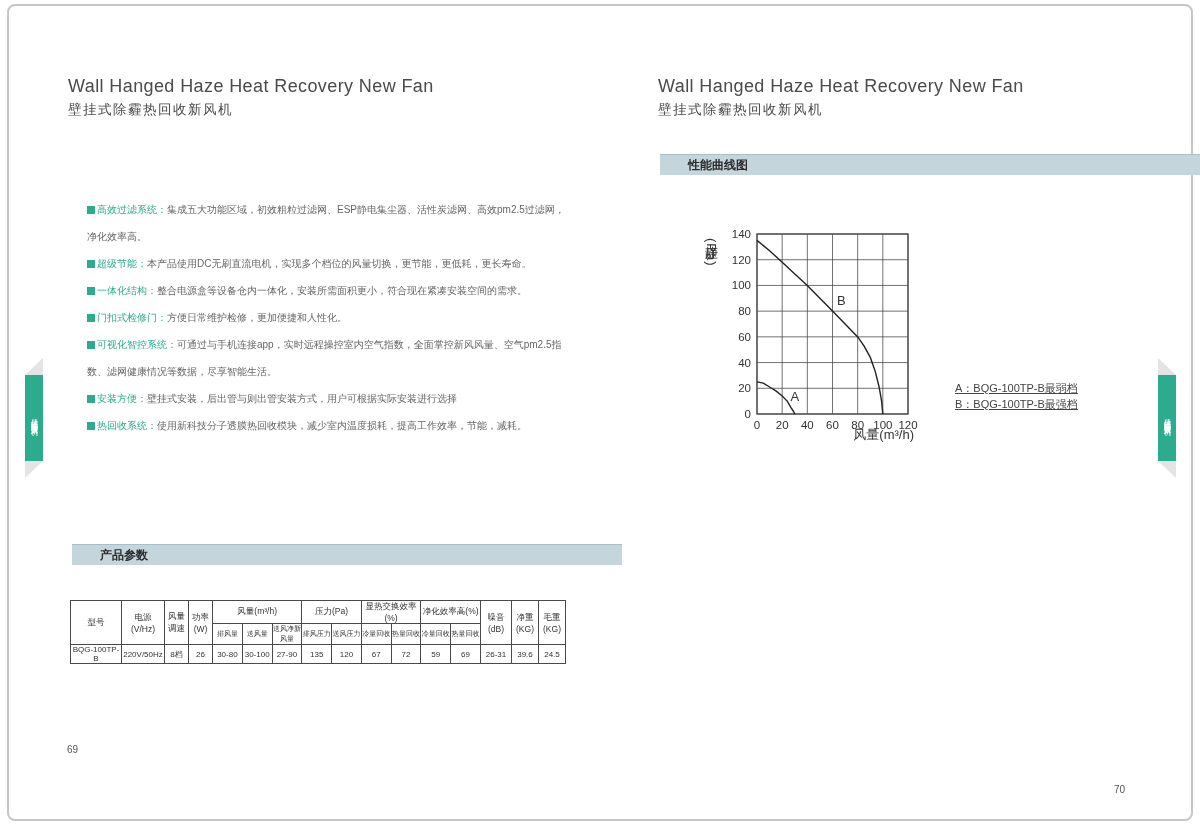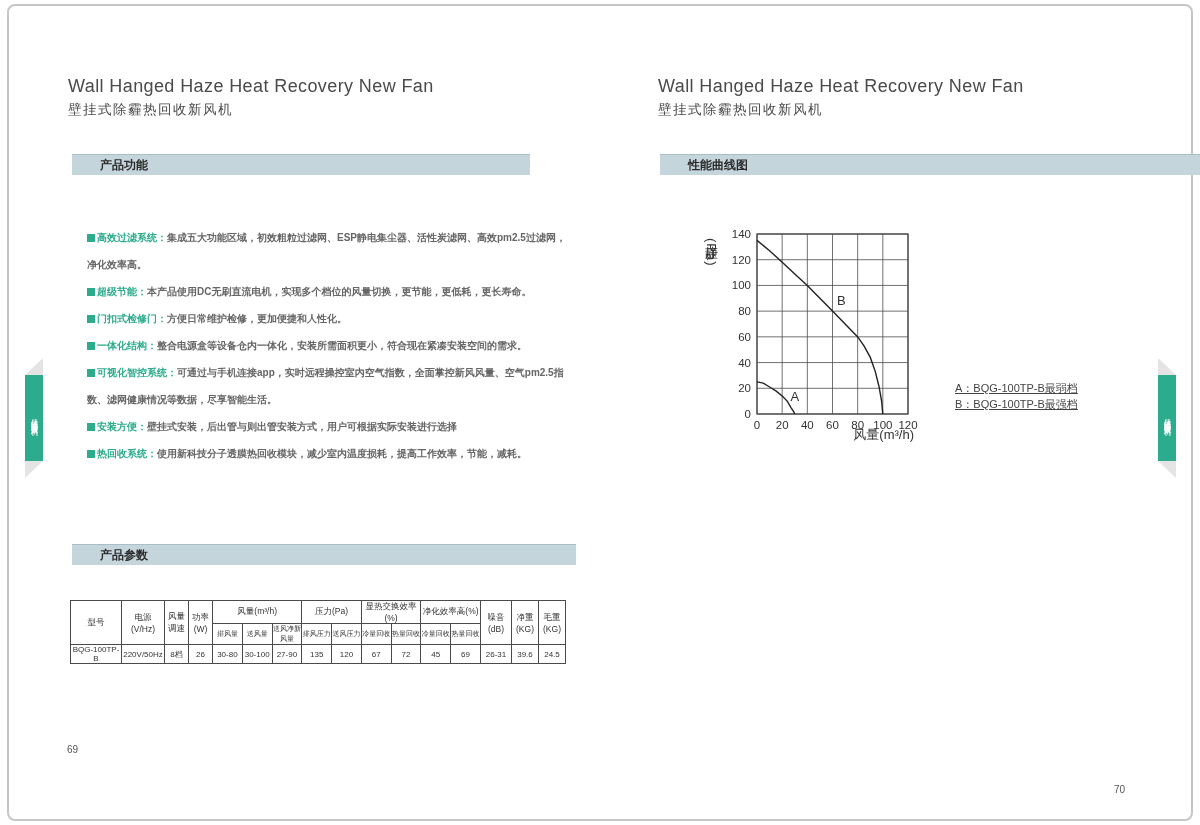--- a/index.html
+++ b/index.html
@@ -12,25 +12,25 @@
   .title-en { position:absolute; font-size:18px; color:#4a4a4a; letter-spacing:.4px; }
   .title-cn { position:absolute; font-size:13.5px; color:#4a4a4a; letter-spacing:1.5px; }
   .tl-en { left:68px; top:76px; }   .tl-cn { left:68px; top:101px; }
   .tr-en { left:658px; top:76px; }  .tr-cn { left:658px; top:101px; }
 
   
   .bar { position:absolute; height:21px; background:var(--bar,#c4d5dc);
          border-top:1px solid #a9bec6; box-sizing:border-box;
          font-size:12px; font-weight:bold; color:#2b2b2b; line-height:20px; padding-left:28px; }
   .bar-features { left:72px; top:154px; width:458px; }
-  .bar-params   { left:72px; top:544px; width:504px; }
+  .bar-params   { left:72px; top:544px; width:550px; }
   .bar-curve    { left:660px; top:154px; width:563px; }
 
   
-  .features { position:absolute; left:87px; top:224px; width:482px;font-weight:bold; }
+  .features { position:absolute; left:87px; top:196px; width:482px; }
   .feat { font-size:10px; line-height:27px; color:#666; }
   .sq { display:inline-block; width:8px; height:8px; background:var(--accent,#2dab8d);
         margin-right:2px; vertical-align:-1px; }
   .flabel { color:var(--accent,#2dab8d); }
   .ftext { color:#666; }
 
   
   .params-table { position:absolute; left:70px; top:600px; width:496px;
                   border-collapse:collapse; table-layout:fixed; }
   .params-table th, .params-table td { border:1px solid #4a4a4a; text-align:center;
@@ -90,29 +90,26 @@
     <div class="fold top"></div>
     <div class="rb-body">
       <span class="rb-text">壁挂式除霾热回收新风机</span>
     </div>
     <div class="fold bot"></div>
   </div>
 
   <div class="title-en tl-en">Wall Hanged Haze Heat Recovery New Fan</div>
   <div class="title-cn tl-cn">壁挂式除霾热回收新风机</div>
 
-  <div class="bar bar-features">
-    <span>产品功能</span>
-  </div>
 
   <div class="features">
     <div class="feat"><span class="sq"></span><span class="flabel">高效过滤系统：</span><span class="ftext">集成五大功能区域，初效粗粒过滤网、ESP静电集尘器、活性炭滤网、高效pm2.5过滤网，净化效率高。</span></div>
     <div class="feat"><span class="sq"></span><span class="flabel">超级节能：</span><span class="ftext">本产品使用DC无刷直流电机，实现多个档位的风量切换，更节能，更低耗，更长寿命。</span></div>
+    <div class="feat"><span class="sq"></span><span class="flabel">一体化结构：</span><span class="ftext">整合电源盒等设备仓内一体化，安装所需面积更小，符合现在紧凑安装空间的需求。</span></div>
     <div class="feat"><span class="sq"></span><span class="flabel">门扣式检修门：</span><span class="ftext">方便日常维护检修，更加便捷和人性化。</span></div>
-    <div class="feat"><span class="sq"></span><span class="flabel">一体化结构：</span><span class="ftext">整合电源盒等设备仓内一体化，安装所需面积更小，符合现在紧凑安装空间的需求。</span></div>
     <div class="feat"><span class="sq"></span><span class="flabel">可视化智控系统：</span><span class="ftext">可通过与手机连接app，实时远程操控室内空气指数，全面掌控新风风量、空气pm2.5指数、滤网健康情况等数据，尽享智能生活。</span></div>
     <div class="feat"><span class="sq"></span><span class="flabel">安装方便：</span><span class="ftext">壁挂式安装，后出管与则出管安装方式，用户可根据实际安装进行选择</span></div>
     <div class="feat"><span class="sq"></span><span class="flabel">热回收系统：</span><span class="ftext">使用新科技分子透膜热回收模块，减少室内温度损耗，提高工作效率，节能，减耗。</span></div>
   </div>
 
   <div class="bar bar-params">
     <span>产品参数</span>
   </div>
 
   <table class="params-table">
@@ -152,21 +149,21 @@
       <td>220V/50Hz</td>
       <td>8档</td>
       <td>26</td>
       <td>30-80</td>
       <td>30-100</td>
       <td>27-90</td>
       <td>135</td>
       <td>120</td>
       <td>67</td>
       <td>72</td>
-      <td>45</td>
+      <td>59</td>
       <td>69</td>
       <td>26-31</td>
       <td>39.6</td>
       <td>24.5</td>
     </tr>
   </tbody>
     </table>
 
   <div class="pagenum pn-l">69</div>
 

